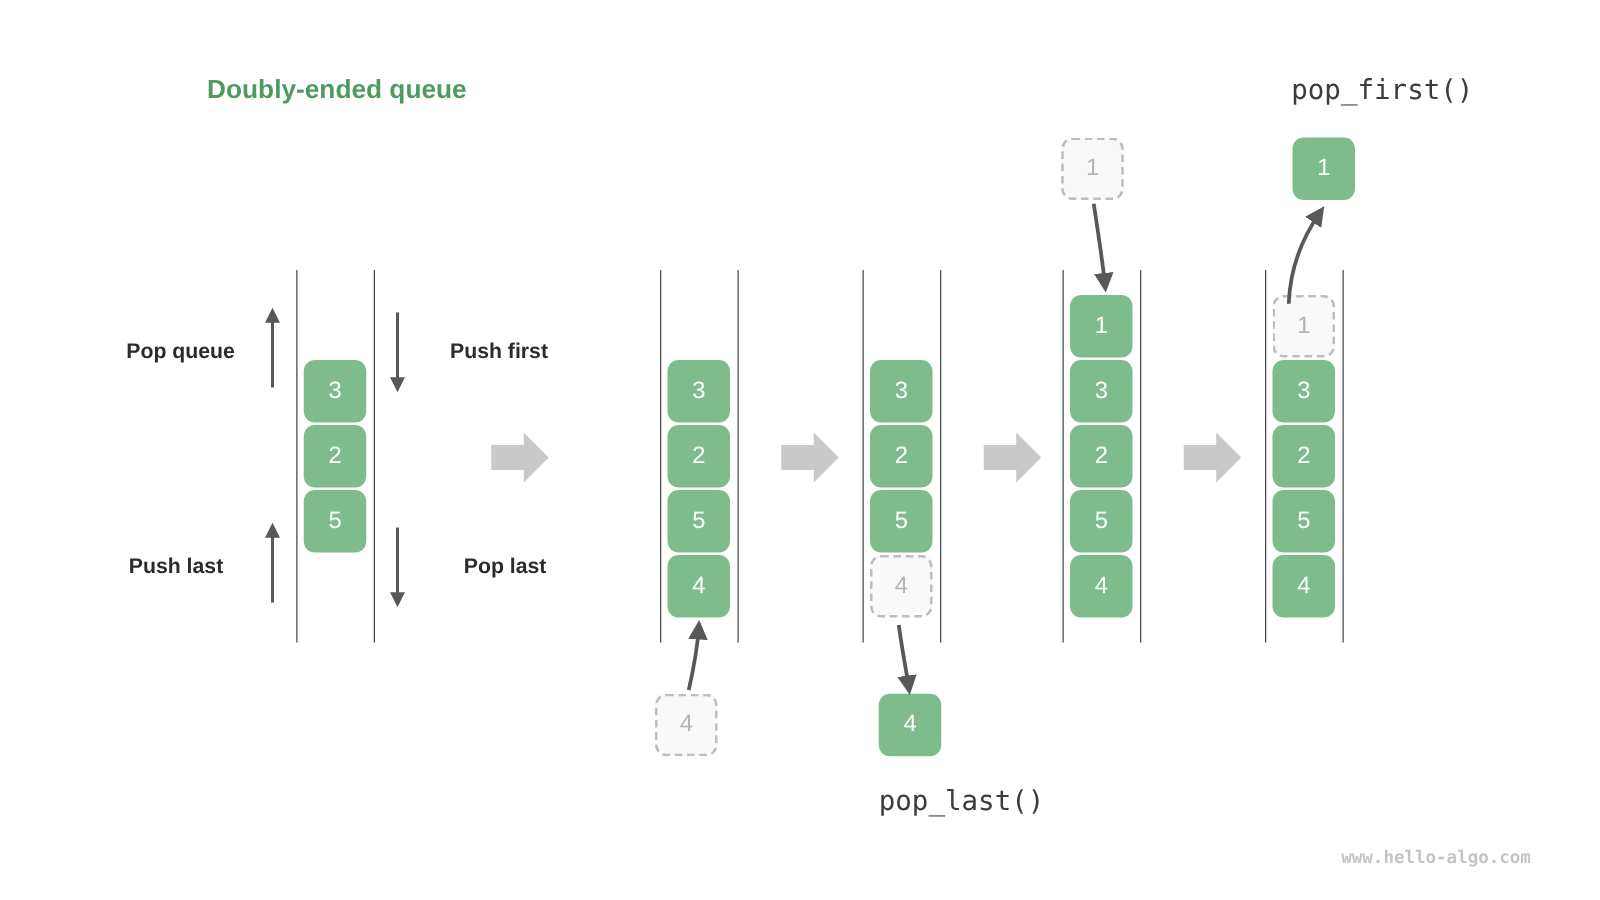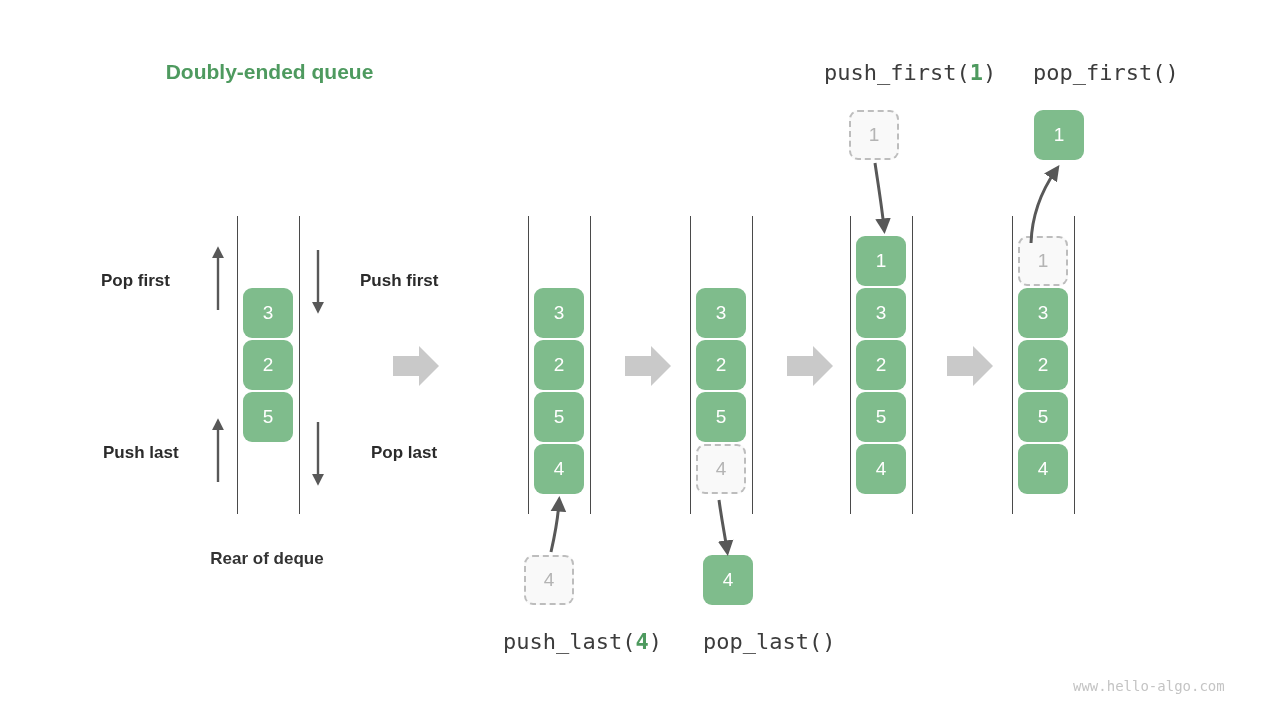--- a/index.html
+++ b/index.html
@@ -54,38 +54,35 @@
   
   svg.overlay{position:absolute;left:0;top:0;width:1280px;height:720px;pointer-events:none;}
 </style>
 </head>
 <body>
 
 <div id="stage">
 
   <div class="abs title" style="left:147px;top:60px;width:245px;">Doubly-ended queue</div>
 
-  <div class="abs sublabel" style="left:147px;top:549px;width:240px;">Rear of deque</div>
 
-  <div class="abs oplabel" style="left:824px;top:60px;"><span>push_first(</span><span class="num">1</span><span>)</span></div>
 
   <div class="abs oplabel" style="left:1033px;top:60px;">pop_first()</div>
 
-  <div class="abs oplabel" style="left:503px;top:629px;"><span>push_last(</span><span class="num">4</span><span>)</span></div>
 
   <div class="abs oplabel" style="left:703px;top:629px;">pop_last()</div>
 
   <div class="abs rail" style="left:237px;top:216px;height:298px;"></div>
   <div class="abs rail" style="left:299px;top:216px;height:298px;"></div>
 
   <div class="abs cell" style="left:243px;top:288px;">3</div>
   <div class="abs cell" style="left:243px;top:340px;">2</div>
   <div class="abs cell" style="left:243px;top:392px;">5</div>
 
-  <div class="abs arrowlabel" style="left:101px;top:271px;">Pop first</div>
+  <div class="abs arrowlabel" style="left:101px;top:271px;">Pop queue</div>
   <div class="abs arrowlabel" style="left:360px;top:271px;">Push first</div>
   <div class="abs arrowlabel" style="left:103px;top:443px;">Push last</div>
   <div class="abs arrowlabel" style="left:340px;top:443px;margin-left:31px;">Pop last</div>
 
   <div class="abs rail" style="left:528px;top:216px;height:298px;"></div>
   <div class="abs rail" style="left:590px;top:216px;height:298px;"></div>
 
   <div class="abs cell" style="left:534px;top:288px;">3</div>
   <div class="abs cell" style="left:534px;top:340px;">2</div>
   <div class="abs cell" style="left:534px;top:392px;">5</div>
@@ -167,15 +164,15 @@
 
     <g>
       <path d="M875,163 C879,190 882,208 884,228" fill="none" stroke="#585858" stroke-width="3" marker-end="url(#head-gray)"></path>
     </g>
 
     <g>
       <path d="M1031,243 C1032,215 1042,190 1056,170" fill="none" stroke="#585858" stroke-width="3" marker-end="url(#head-gray)"></path>
     </g>
   </svg>
 
-  <div class="abs watermark" style="left:1073px;top:678px;">www.hello-algo.com</div>
+  <div class="abs watermark" style="left:1073px;top:678px;font-weight:bold;">www.hello-algo.com</div>
 
 </div>
 
 </body></html>

